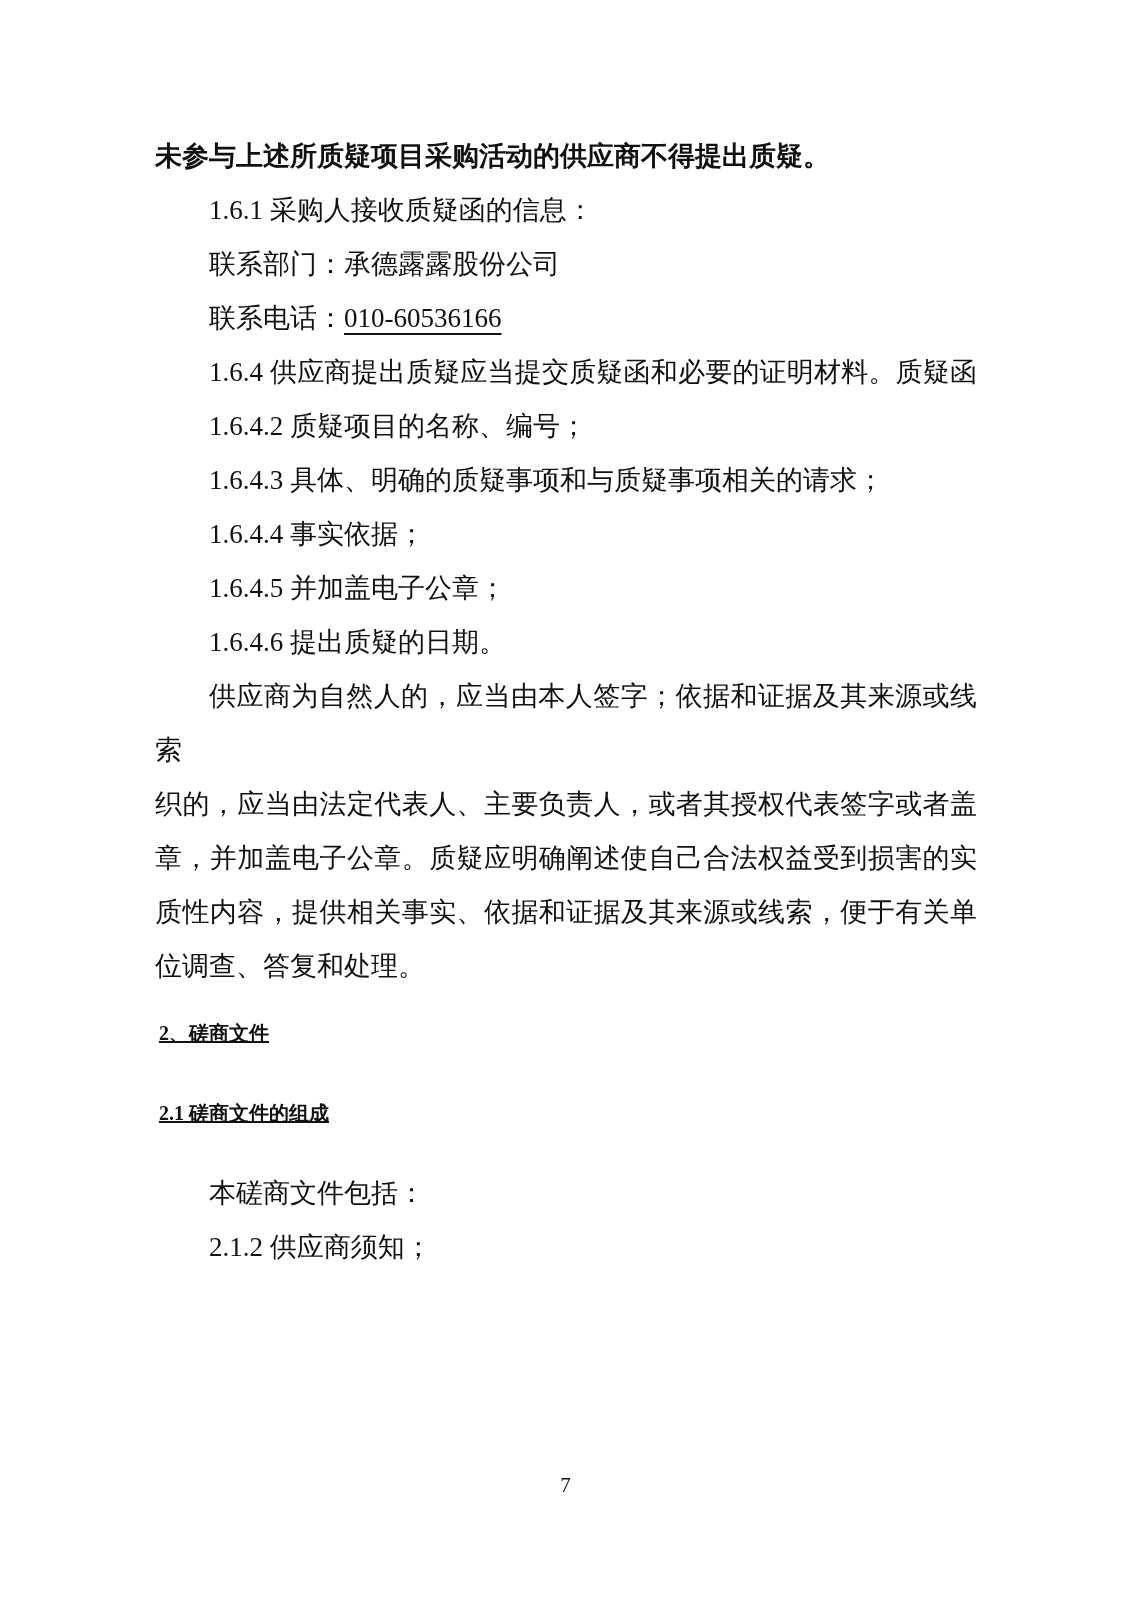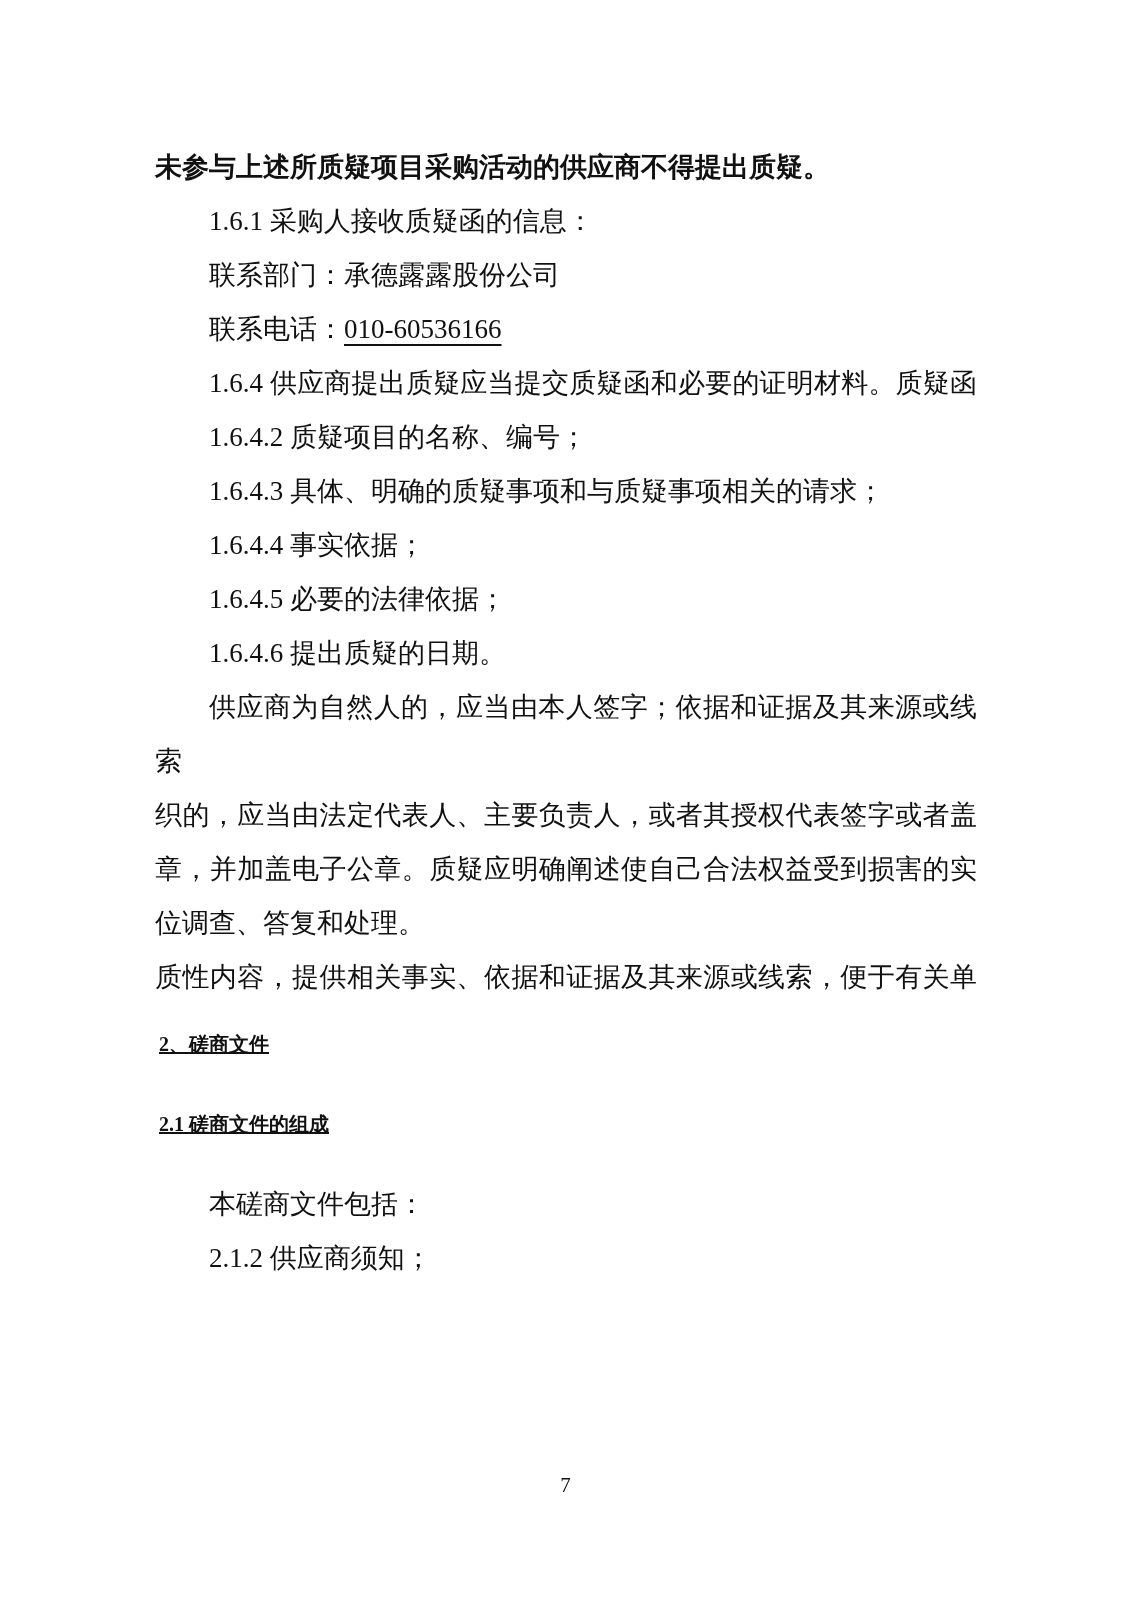--- a/index.html
+++ b/index.html
@@ -12,21 +12,21 @@
     width: 1131px;
     height: 1600px;
     background: #ffffff;
     color: #111111;
     font-family: "Liberation Serif", "DejaVu Serif", serif;
     overflow: hidden;
   }
   .content {
     position: absolute;
     left: 155px;
-    top: 140px;
+    top: 129px;
     width: 822px;
   }
   .ln {
     margin: 0;
     font-size: 27px;
     line-height: 54px;
     white-space: nowrap;
   }
   .indent { text-indent: 54px; }
   .bold { font-weight: bold; }
@@ -75,33 +75,33 @@
     <p class="ln indent stretch">1.6.4 供应商提出质疑应当提交质疑函和必要的证明材料。质疑函</p>
 
 
 
     <p class="ln indent">1.6.4.2 质疑项目的名称、编号；</p>
 
     <p class="ln indent">1.6.4.3 具体、明确的质疑事项和与质疑事项相关的请求；</p>
 
     <p class="ln indent">1.6.4.4 事实依据；</p>
 
-    <p class="ln indent">1.6.4.5 必要的法律依据；</p>
+    <p class="ln indent">1.6.4.5 并加盖电子公章；</p>
 
     <p class="ln indent">1.6.4.6 提出质疑的日期。</p>
 
     <p class="ln indent stretch">供应商为自然人的，应当由本人签字；依据和证据及其来源或线索</p>
 
     <p class="ln stretch">织的，应当由法定代表人、主要负责人，或者其授权代表签字或者盖</p>
 
     <p class="ln stretch">章，并加盖电子公章。质疑应明确阐述使自己合法权益受到损害的实</p>
 
+    <p class="ln stretch">质性内容，提供相关事实、依据和证据及其来源或线索，便于有关单</p>
+
     <p class="ln">位调查、答复和处理。</p>
-
-    <p class="ln stretch">质性内容，提供相关事实、依据和证据及其来源或线索，便于有关单</p>
 
     <p class="ln h2">2、磋商文件</p>
 
     <p class="ln h2">2.1 磋商文件的组成</p>
 
     <p class="ln indent">本磋商文件包括：</p>
 
 
     <p class="ln indent">2.1.2 供应商须知；</p>
 

